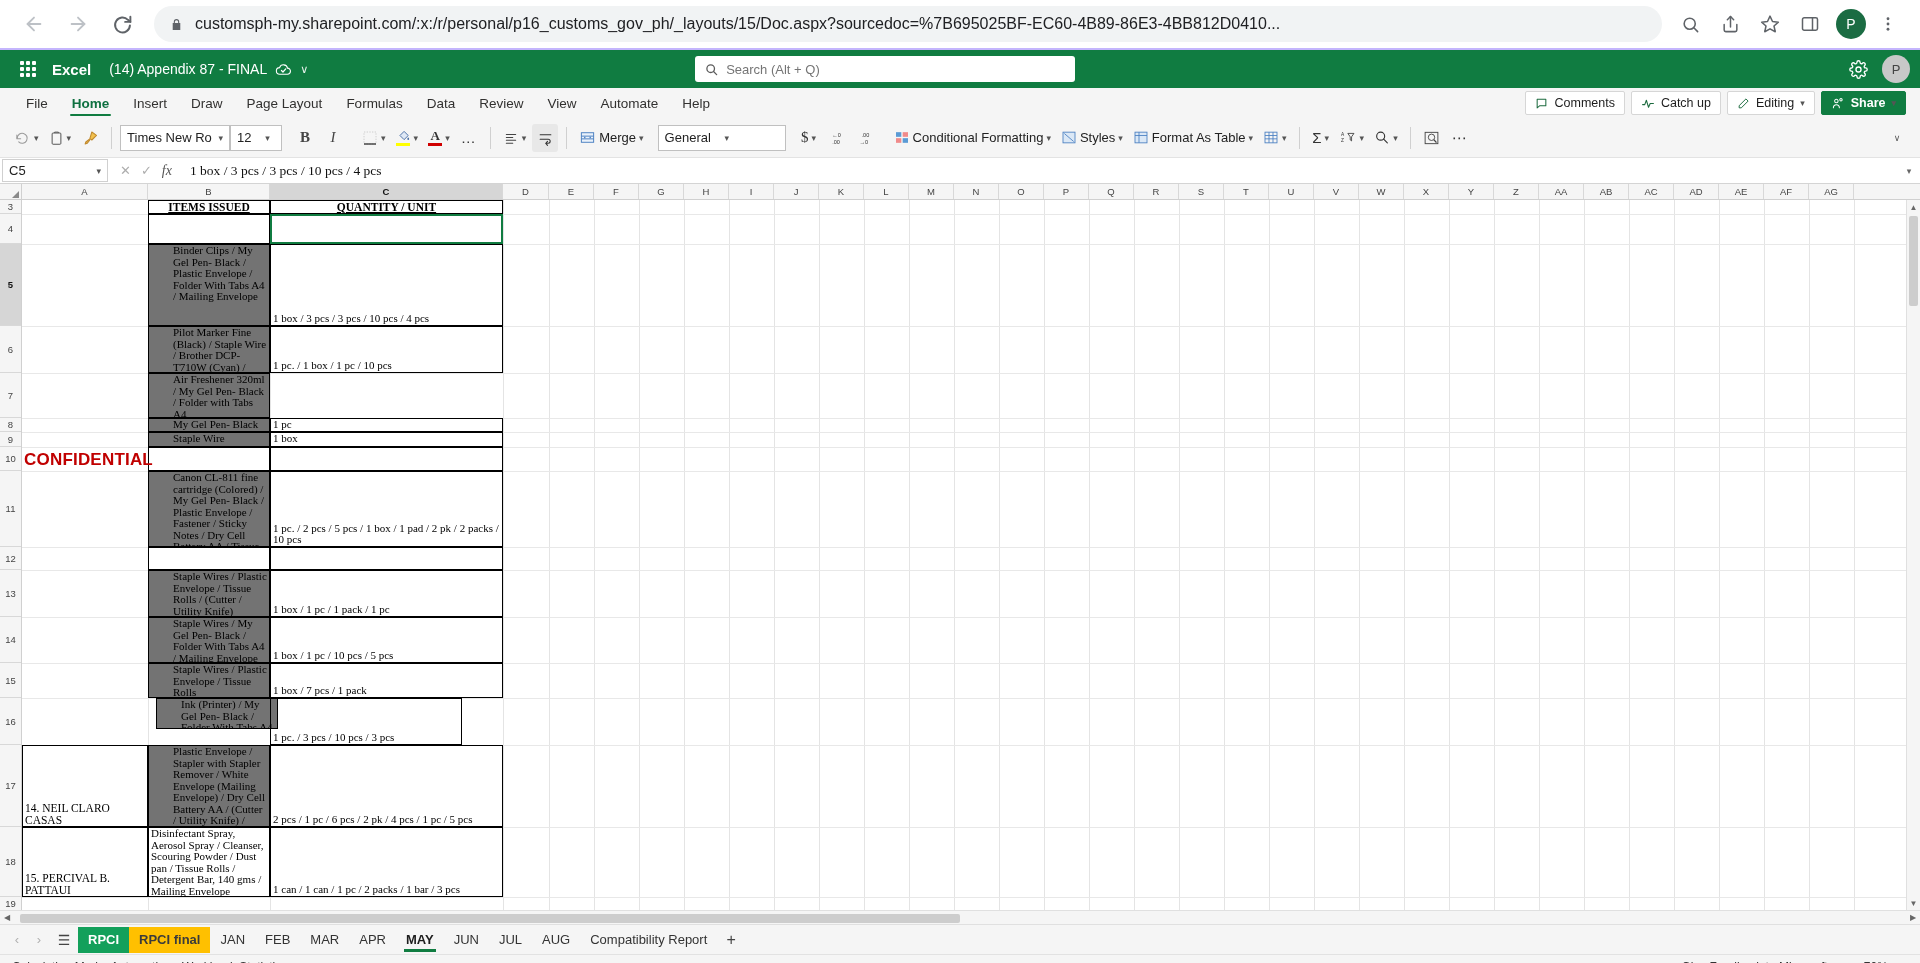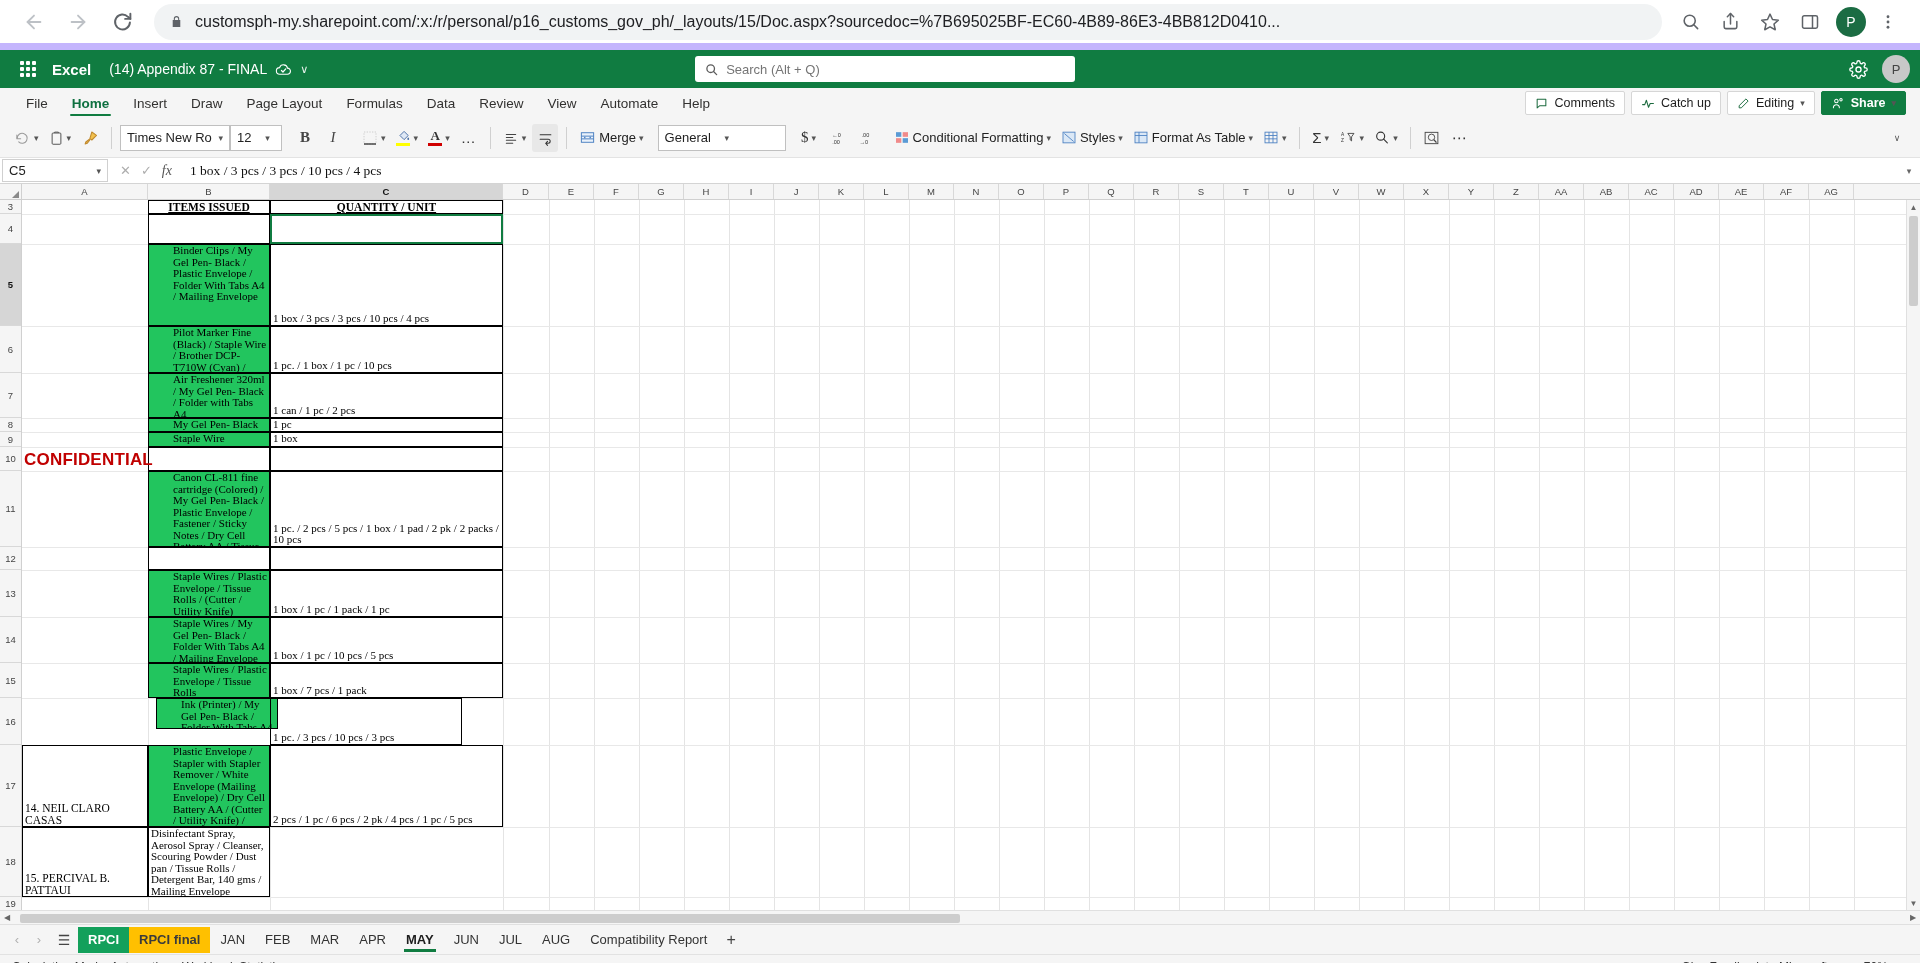--- a/index.html
+++ b/index.html
@@ -10,21 +10,21 @@
     background: #ffffff;
     overflow: hidden;
   }
   body { position: relative; }
 
   
   .browser-bar {
     height: 50px; background: #ffffff;
     display: flex; align-items: center; gap: 4px;
     padding: 0 14px;
-    border-bottom: 7px solid #c4b5fd;
+    border-bottom: 2px solid #c4b5fd;
   }
   .nav-btn {
     width: 40px; height: 40px; border-radius: 50%;
     display: flex; align-items: center; justify-content: center;
     color: #5f6368; flex: none;
   }
   .nav-btn.disabled { color: #bdc1c6; }
   .nav-btn svg { display:block; }
   .omnibox {
     flex: 1; height: 36px; background: #f1f3f4; border-radius: 18px;
@@ -199,21 +199,21 @@
   .cell {
     position: absolute;
     font-family: "Liberation Serif", serif;
     font-size: 11px; color: #000; line-height: 1.05;
     padding: 0 2px; overflow: hidden;
   }
   .cell.b {
     border-left: 1.5px solid #000; border-right: 1.5px solid #000;
     border-top: 1.5px solid #000; border-bottom: 1.5px solid #000;
   }
-  .cell.fill { background: #22c55e; padding-left: 24px; }
+  .cell.fill { background: #737373; padding-left: 24px; }
   .cell.bottom { display: flex; align-items: flex-end; }
   .cell.hdr {
     text-align: center; font-weight: bold;
     text-decoration: underline; font-size: 11.5px;
     display: flex; align-items: center; justify-content: center;
   }
   .confidential {
     position: absolute; color: #c00000; font-weight: bold;
     font-size: 17px; font-family: "Liberation Sans", sans-serif;
     letter-spacing: .2px;
@@ -764,21 +764,20 @@
       <div class="cell b" style="left:126px; top:14px; width:122px; height:30px;"></div>
       <div class="cell b" style="left:248px; top:14px; width:233px; height:30px;"></div>
 
       <div class="cell b fill" style="left:126px; top:44px; width:122px; height:82px;">Binder Clips / My Gel Pen- Black  / Plastic Envelope / Folder With Tabs A4 / Mailing Envelope</div>
       <div class="cell b bottom" style="left:248px; top:44px; width:233px; height:82px;">1 box / 3 pcs / 3 pcs / 10 pcs / 4 pcs</div>
 
       <div class="cell b fill" style="left:126px; top:126px; width:122px; height:47px;">Pilot Marker Fine (Black) / Staple Wire / Brother DCP-T710W (Cyan) / Folder with Tabs Legal</div>
       <div class="cell b bottom" style="left:248px; top:126px; width:233px; height:47px;">1 pc. / 1 box / 1 pc / 10 pcs</div>
 
       <div class="cell b fill" style="left:126px; top:173px; width:122px; height:45px;">Air Freshener 320ml / My Gel Pen- Black / Folder with Tabs A4</div>
-      <div class="cell b bottom" style="left:248px; top:173px; width:233px; height:45px;">1 can / 1 pc / 2 pcs</div>
 
       <div class="cell b fill" style="left:126px; top:218px; width:122px; height:14px;">My Gel Pen- Black</div>
       <div class="cell b" style="left:248px; top:218px; width:233px; height:14px;">1 pc</div>
 
       <div class="cell b fill" style="left:126px; top:232px; width:122px; height:15px;">Staple Wire</div>
       <div class="cell b" style="left:248px; top:232px; width:233px; height:15px;">1 box</div>
 
       <div class="cell b" style="left:126px; top:247px; width:122px; height:24px;"></div>
       <div class="cell b" style="left:248px; top:247px; width:233px; height:24px;"></div>
 
@@ -799,20 +798,21 @@
 
       <div class="cell b fill" style="left:134px; top:498px; width:122px; height:31px;">Ink (Printer) / My Gel Pen- Black / Folder With Tabs A4 / Mailing Envelope</div>
       <div class="cell b bottom" style="left:248px; top:498px; width:192px; height:47px;">1 pc. / 3 pcs / 10 pcs / 3 pcs</div>
 
       <div class="cell b bottom" style="left:0px; top:545px; width:126px; height:82px; font-size:11.5px;">14. NEIL CLARO CASAS</div>
       <div class="cell b fill" style="left:126px; top:545px; width:122px; height:82px;">Plastic Envelope / Stapler with Stapler Remover / White Envelope (Mailing Envelope) / Dry Cell Battery AA / (Cutter / Utility Knife) / Stamp Pad Ink / Mailing Envelope</div>
       <div class="cell b bottom" style="left:248px; top:545px; width:233px; height:82px;">2 pcs / 1 pc / 6 pcs / 2 pk / 4 pcs / 1 pc / 5 pcs</div>
 
       <div class="cell b bottom" style="left:0px; top:627px; width:126px; height:70px; font-size:11.5px;">15. PERCIVAL B. PATTAUI</div>
       <div class="cell b" style="left:126px; top:627px; width:122px; height:70px;">Disinfectant Spray, Aerosol Spray / Cleanser, Scouring Powder / Dust pan / Tissue Rolls / Detergent Bar, 140 gms / Mailing Envelope</div>
+      <div class="cell b bottom" style="left:248px; top:627px; width:233px; height:70px;">1 can / 1 can / 1 pc / 2 packs / 1 bar / 3 pcs</div>
 
       <div class="active-cell-outline" style="left:248px; top:14px; width:233px; height:30px;"></div>
 
       <div class="confidential" style="left:2px; top:250px;">CONFIDENTIAL</div>
     </div>
   </div>
 
   <div class="vscroll">
     <div class="vs-arrow">▲</div>
     <div class="vs-thumb"></div>

